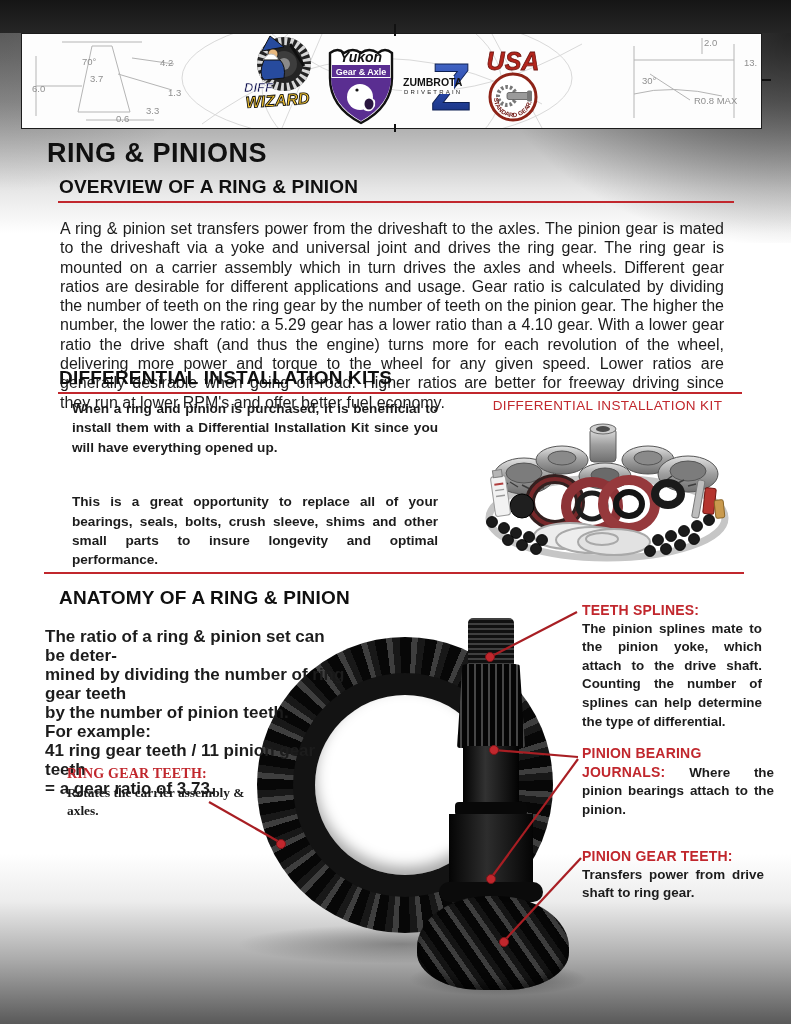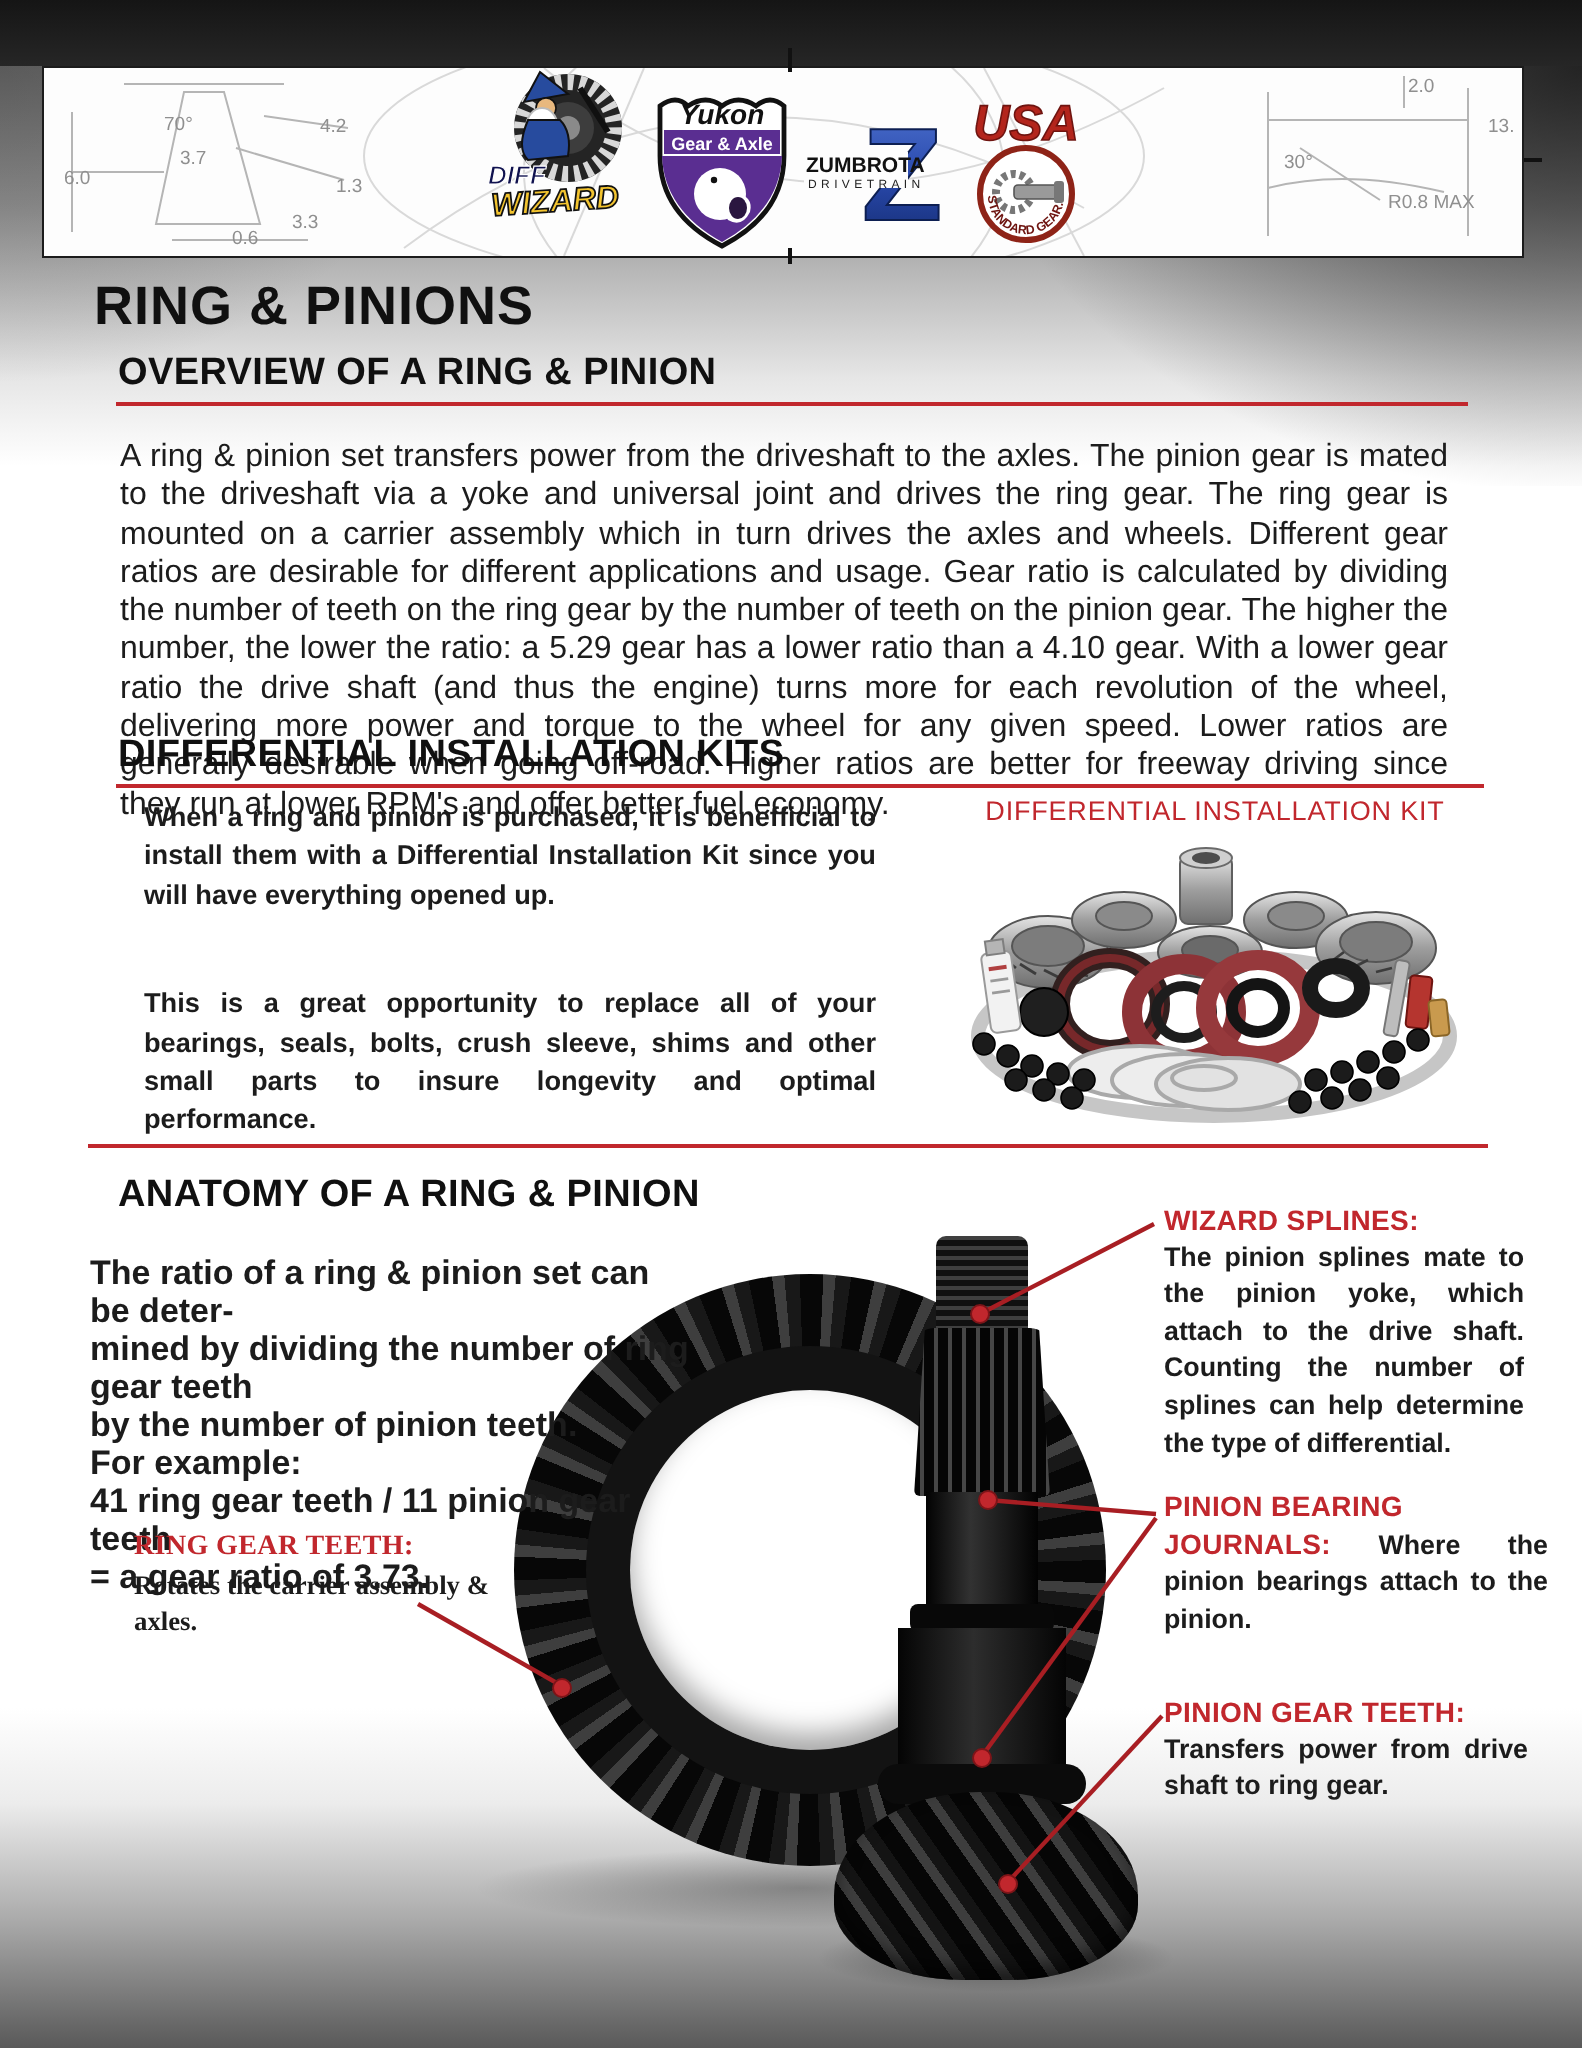--- a/index.html
+++ b/index.html
@@ -345,21 +345,21 @@
     <g fill="#c1272d" stroke="#7d1418" stroke-width="1">
       <circle cx="490" cy="657" r="4.5"></circle>
       <circle cx="494" cy="750" r="4.5"></circle>
       <circle cx="491" cy="879" r="4.5"></circle>
       <circle cx="504" cy="942" r="4.5"></circle>
       <circle cx="281" cy="844" r="4.5"></circle>
     </g>
   </svg>
 
   <div class="callout co-splines">
-    <div class="co-title">WIZARD SPLINES:</div>
+    <div class="co-title">TEETH SPLINES:</div>
     <p>The pinion splines mate to the pinion yoke, which attach to the drive shaft. Counting the number of splines can help determine the type of differential.</p>
   </div>
 
   <div class="callout co-journals">
     <div class="co-title">PINION BEARING</div>
     <p><span class="red-inline co-title">JOURNALS:</span><span> Where the pinion bearings attach to the pinion.</span></p>
   </div>
 
   <div class="callout co-pteeth">
     <div class="co-title">PINION GEAR TEETH:</div>

